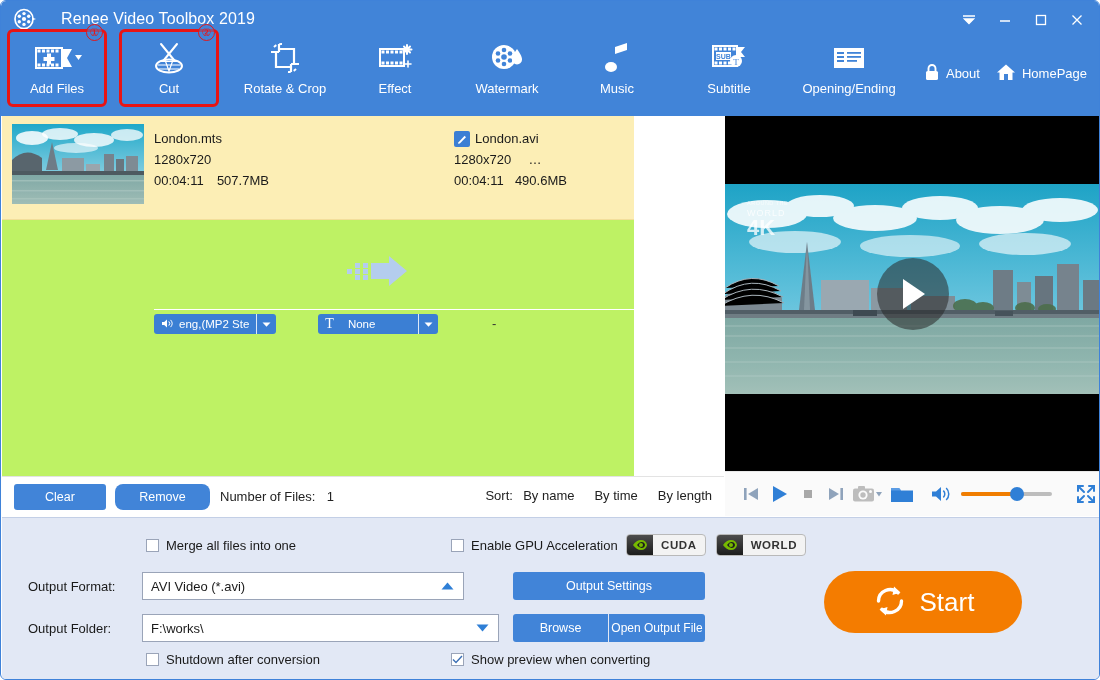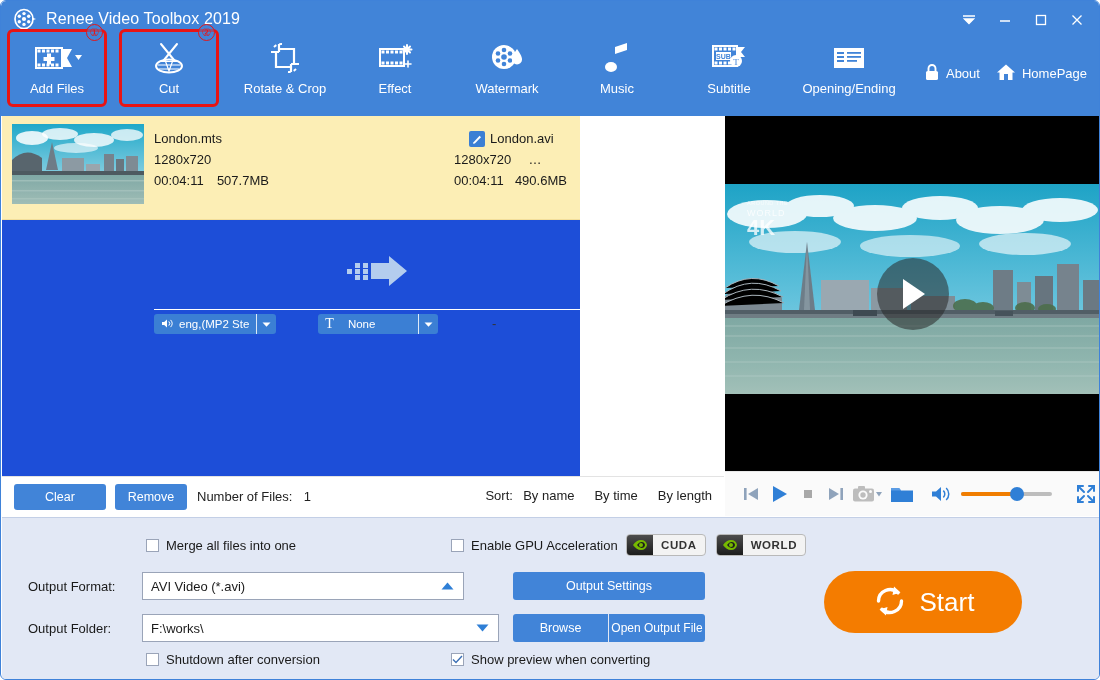--- a/index.html
+++ b/index.html
@@ -22,21 +22,21 @@
   
   .header {
     position: absolute; left: 0; top: 0;
     width: 1100px; height: 115px;
     background: #4184d8;
     border-top-left-radius: 5px;
     border-top-right-radius: 5px;
   }
   .title-row {
     position: absolute; left: 12px; top: 6px;
-    display: flex; align-items: center; gap: 9px;
+    display: flex; align-items: center; gap: 24px;
   }
   .app-title {
     color: #ffffff; font-size: 16px; letter-spacing: .1px;
   }
   .reel-icon { width: 24px; height: 24px; display:block; }
 
   .win-btns {
     position: absolute; right: 6px; top: 5px;
     display: flex; align-items: center; gap: 0px;
   }
@@ -75,22 +75,22 @@
   .header-right {
     position: absolute; right: 14px; top: 62px;
     display: flex; align-items: center; gap: 16px;
     color: #ffffff; font-size: 13px;
   }
   .hr-item { display: flex; align-items: center; gap: 6px; cursor: pointer; }
 
   
   .filelist {
     position: absolute; left: 1px; top: 115px;
-    width: 578px; height: 360px;
-    background: #1d4ed8;
+    width: 632px; height: 360px;
+    background: #bef264;
     overflow: hidden;
   }
   .file-row {
     position: relative;
     width: 722px; height: 104px;
     background: #fceeb5;
     border-bottom: 1px solid #f2de9b;
   }
   .thumb {
     position: absolute; left: 10px; top: 8px;
@@ -99,21 +99,21 @@
     background: #2b4c63;
   }
   .src-info {
     position: absolute; left: 152px; top: 12px;
     font-size: 13px; color: #1a1a1a; line-height: 21px;
   }
   .dst-info {
     position: absolute; left: 452px; top: 12px;
     font-size: 13px; color: #1a1a1a; line-height: 21px;
   }
-  .dst-title { display: flex; align-items: center; gap: 5px; margin-left: 15px; }
+  .dst-title { display: flex; align-items: center; gap: 5px; }
   .edit-ico {
     width: 16px; height: 16px; background: #3b7fd4;
     display: inline-flex; align-items: center; justify-content: center;
     border-radius: 2px;
   }
   .arrow-ico { position: absolute; left: 345px; top: 138px; }
   .row-sep {
     position: absolute; left: 152px; top: 193px;
     width: 565px; height: 1px; background: #ffffff;
   }
@@ -150,21 +150,21 @@
     border-top: 1px solid #e3e3e3;
     display: flex; align-items: center;
   }
   .btn-blue {
     background: #4184d8; color: #ffffff;
     border: none; border-radius: 3px;
     font-size: 12.5px; font-family: "Liberation Sans", sans-serif;
     cursor: pointer;
   }
   .btn-clear { width: 92px; height: 26px; margin-left: 12px; }
-  .btn-remove { width: 72px; height: 26px; margin-left: 9px; }
+  .btn-remove { width: 95px; height: 26px; margin-left: 9px; border-radius: 8px; }
   .num-files { margin-left: 10px; font-size: 13px; color: #222; }
   .sorts {
     position: absolute; right: 12px; top: 11px;
     display: flex; align-items: center; gap: 20px;
     font-size: 13px; color: #222;
   }
   .sorts span { cursor: pointer; }
 
   
   .preview {

